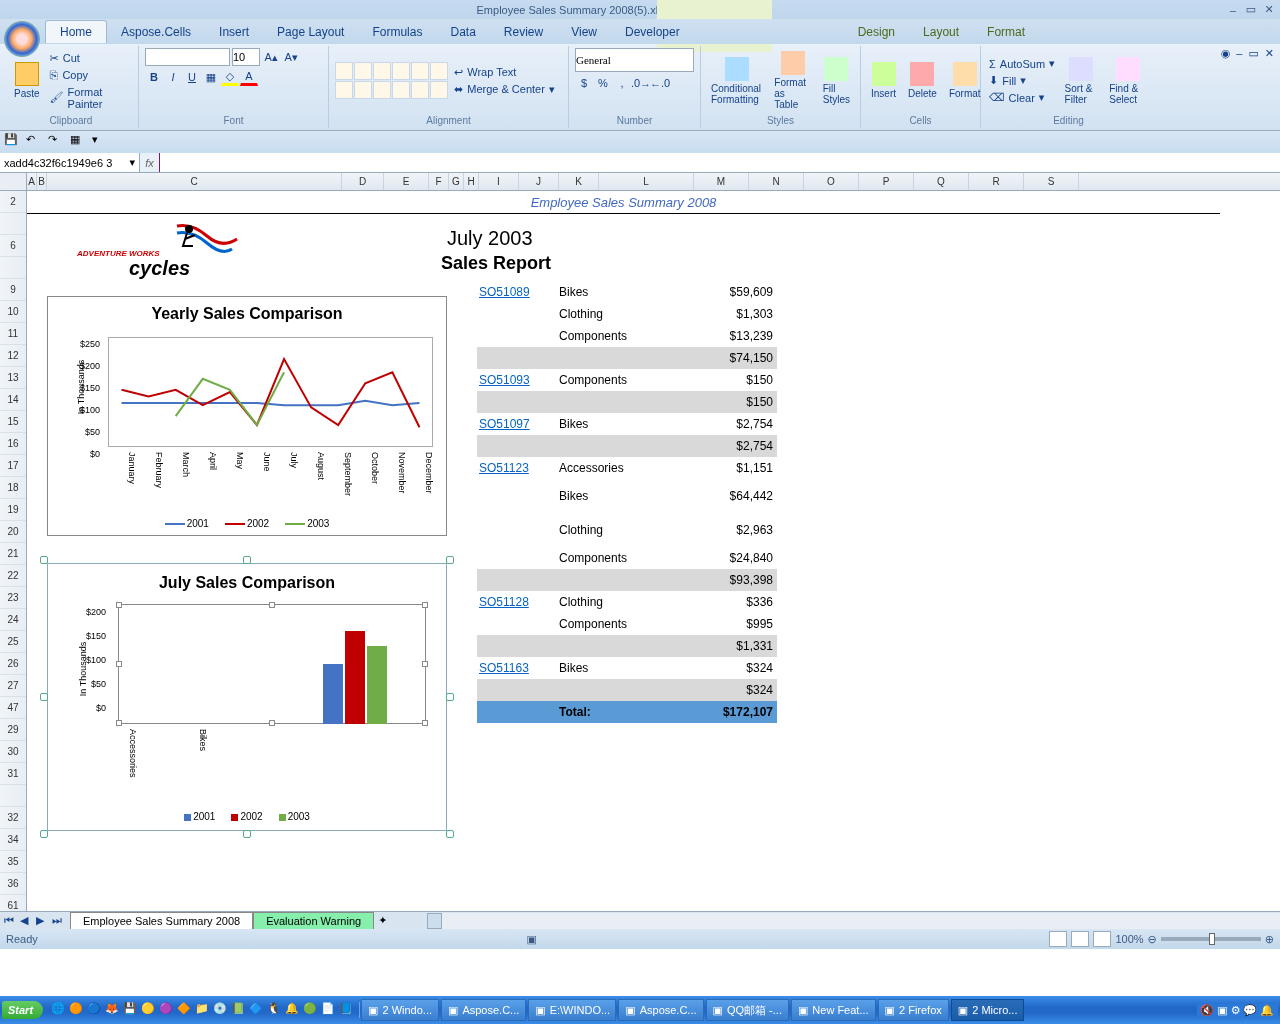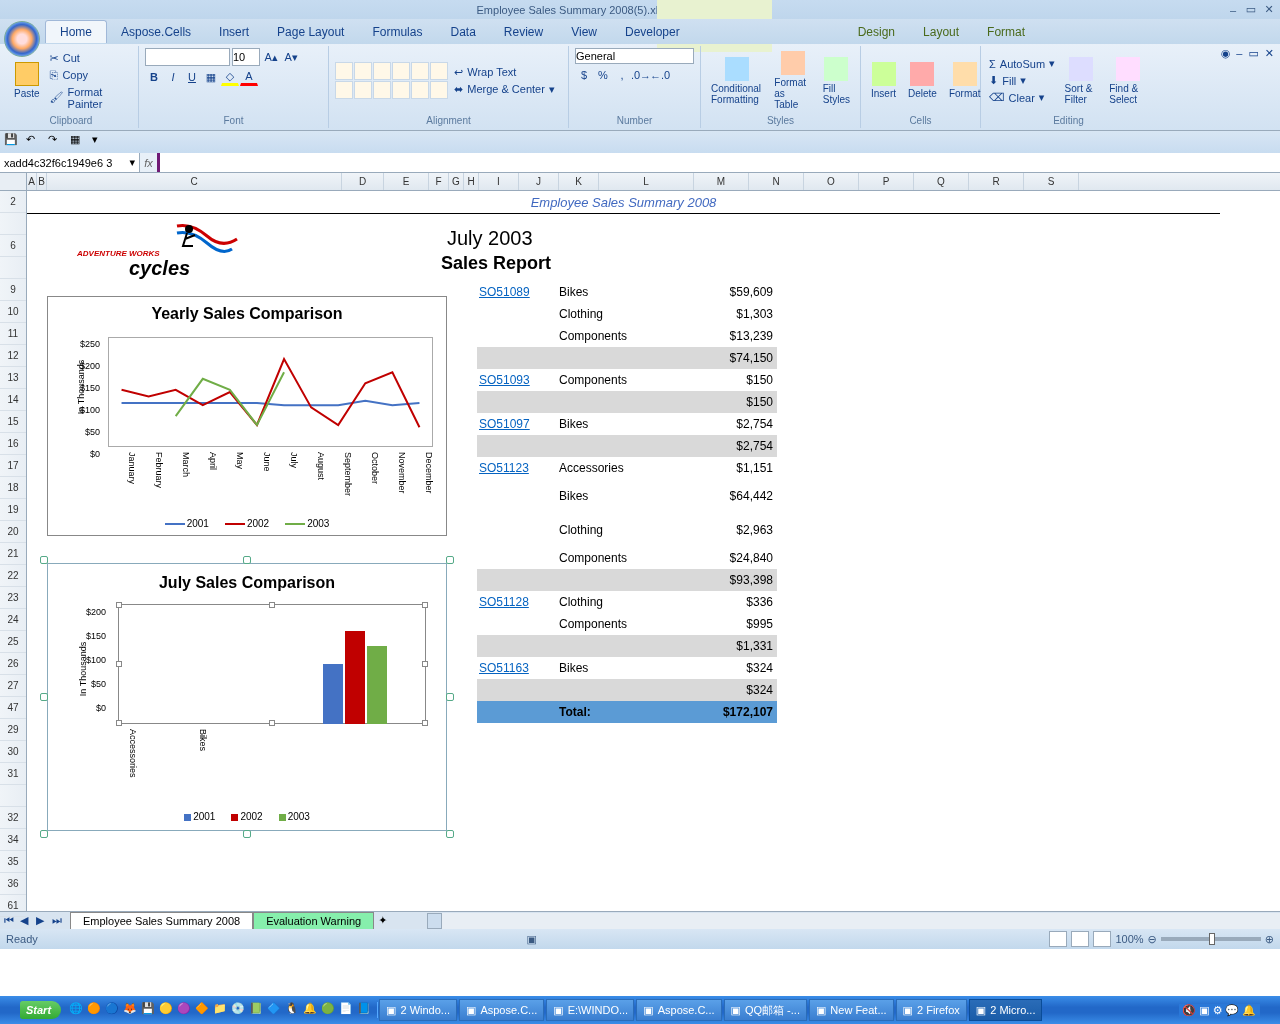--- a/index.html
+++ b/index.html
@@ -34,21 +34,21 @@
 .btn-row { display: flex; gap: 1px; }
 .icn-btn { width: 18px; height: 18px; border: 1px solid transparent; display: inline-flex; align-items: center; justify-content: center; font-size: 11px; color: #15428b; cursor: pointer; }
 .align-grid { display: grid; grid-template-columns: repeat(6, 18px); grid-template-rows: repeat(2, 18px); gap: 1px; }
 .align-cell { border: 1px solid #c8d8e8; background: #fff8e8; }
 
 
 .qat { height: 22px; background: linear-gradient(#d8e6f4, #c8dcf0); display: flex; align-items: center; padding: 0 4px; gap: 4px; }
 .qat .tool { width: 18px; height: 18px; }
 .namebox-row { height: 20px; display: flex; border-bottom: 1px solid #9ab; background: #e8f0f8; }
 .namebox { width: 140px; border-right: 1px solid #9ab; padding: 2px 4px; font-size: 11px; display: flex; align-items: center; background: #fff; }
-.fx-label { width: 20px; display: flex; align-items: center; justify-content: center; font-style: italic; color: #666; border-right: 3px solid #701a75; }
+.fx-label { width: 20px; display: flex; align-items: center; justify-content: center; font-style: italic; color: #666; border-right: 1px solid #701a75; }
 .formula-input { flex: 1; padding: 2px 4px; background: #fff; }
 
 
 .col-headers { height: 18px; display: flex; background: linear-gradient(#f0f4f8, #e0e8f0); border-bottom: 1px solid #9ab; font-size: 10px; color: #333; }
 .corner { width: 27px; border-right: 1px solid #9ab; background: #e8eef4; }
 .col-h { border-right: 1px solid #c8d4e0; display: flex; align-items: center; justify-content: center; }
 
 
 .sheet-area { position: relative; height: 720px; display: flex; }
 .row-headers { width: 27px; background: linear-gradient(90deg, #f0f4f8, #e8eef4); border-right: 1px solid #9ab; font-size: 10px; color: #333; }
@@ -112,21 +112,21 @@
 
 
 .statusbar { height: 20px; background: linear-gradient(#d8e6f4, #c2d8ec); display: flex; align-items: center; padding: 0 6px; font-size: 11px; color: #3b5a82; }
 .statusbar .status-left { flex: 1; }
 .statusbar .zoom { display: flex; align-items: center; gap: 4px; }
 .statusbar .view-btn { width: 18px; height: 16px; border: 1px solid #9ab; background: #fff; }
 .statusbar .slider { width: 100px; height: 4px; background: #9ab; position: relative; }
 .statusbar .slider .knob { position: absolute; left: 48px; top: -4px; width: 6px; height: 12px; background: #fff; border: 1px solid #666; }
 
 
-.taskbar { position: absolute; bottom: 0; left: 0; right: 0; height: 28px; background: linear-gradient(#3a8de8, #2268c8 40%, #2268c8 60%, #3a8de8); display: flex; align-items: center; padding: 0 20px; font-size: 11px; color: #fff; }
+.taskbar { position: absolute; bottom: 0; left: 0; right: 0; height: 28px; background: linear-gradient(#3a8de8, #2268c8 40%, #2268c8 60%, #3a8de8); display: flex; align-items: center; padding: 0 2px; font-size: 11px; color: #fff; }
 .start-btn { background: linear-gradient(#6c6, #3a3); padding: 3px 10px 3px 6px; border-radius: 3px 10px 10px 3px; font-weight: bold; font-style: italic; margin-right: 4px; cursor: pointer; }
 .tray-icons { display: flex; gap: 2px; padding: 0 4px; border-right: 1px solid #5af; }
 .tray-icons span { width: 16px; height: 16px; }
 .task-btn { background: linear-gradient(#5aa0e8, #3a7ed0); border: 1px solid #2a6cb8; padding: 2px 6px; margin: 0 1px; display: flex; align-items: center; gap: 4px; height: 22px; max-width: 88px; overflow: hidden; white-space: nowrap; cursor: pointer; }
 .task-btn.active { background: linear-gradient(#2a6cb8, #1a5ca8); border-color: #0a4c98; }
 .systray { display: flex; align-items: center; gap: 3px; padding: 0 4px; background: #2a78d8; margin-left: auto; }
 
 .help-ctrl { position: absolute; right: 6px; top: 28px; display: flex; gap: 6px; color: #15428b; }
 </style>
 </head>
@@ -228,21 +228,21 @@
             <span>↩</span>
             <span>Wrap Text</span>
           </div>
         <div class="rg-smallbtn"><span>⬌</span><span>Merge &amp; Center</span> ▾</div>
       </div>
     </div>
     <div class="ribbon-group-label">Alignment</div>
   </div>
   <div class="ribbon-group" style="width:132px">
     <div class="ribbon-group-body rg-col" style="align-items:stretch">
-      <input style="height: 16px; border: 1px solid rgb(153, 170, 187); font-size: 11px;" value="General">
+      <input style="height: 24px; border: 1px solid rgb(153, 170, 187); font-size: 11px; font-family: Liberation Serif, serif;" value="General">
       <div class="btn-row">
         <span class="icn-btn">$</span>
         <span class="icn-btn">%</span>
         <span class="icn-btn">,</span>
         <span class="icn-btn">.0→</span>
         <span class="icn-btn">←.0</span>
       </div>
     </div>
     <div class="ribbon-group-label">Number</div>
   </div>

